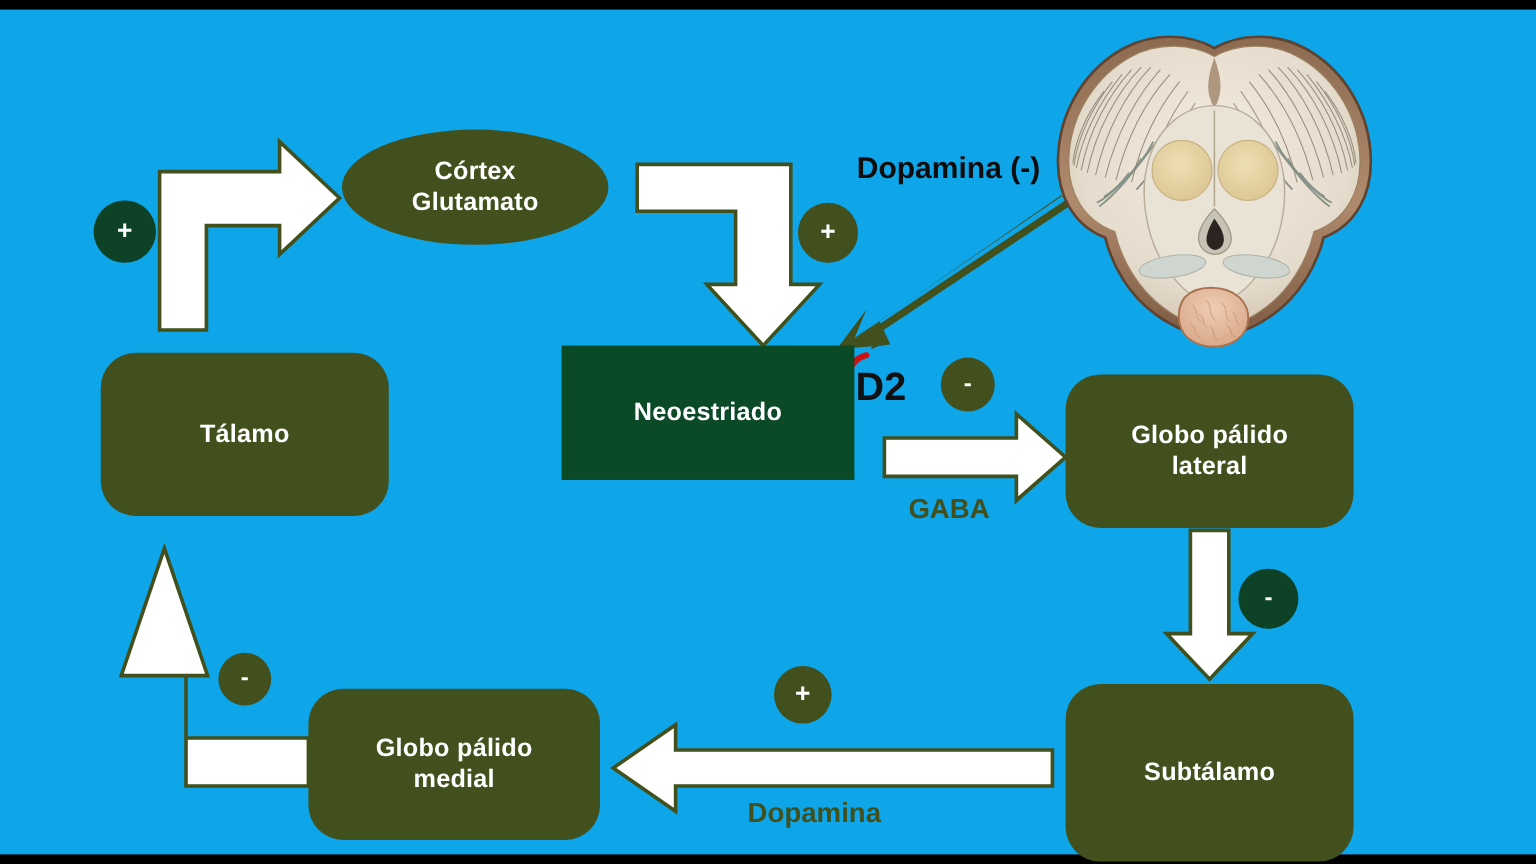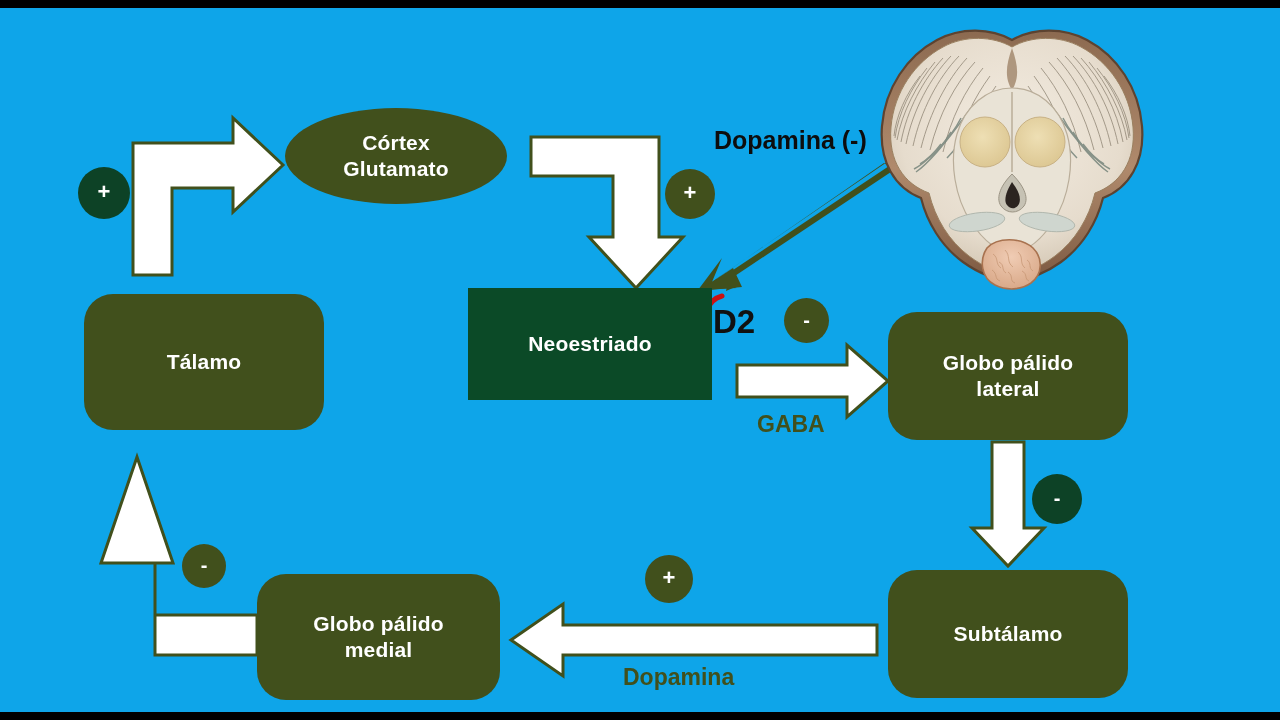--- a/index.html
+++ b/index.html
@@ -292,21 +292,21 @@
     <div>Neoestriado</div>
   </div>
 
   <div class="node olive" style="left:888px; top:312px; width:240px; height:128px;">
     <div>
       <div>Globo pálido</div>
       <div>lateral</div>
     </div>
   </div>
 
-  <div class="node olive" style="left:888px; top:570px; width:240px; height:128px;">
+  <div class="node olive" style="left:888px; top:570px; width:240px; height:148px;">
     <div>Subtálamo</div>
   </div>
 
   <div class="node olive" style="left:257px; top:574px; width:243px; height:126px;">
     <div>
       <div>Globo pálido</div>
       <div>medial</div>
     </div>
   </div>
 

